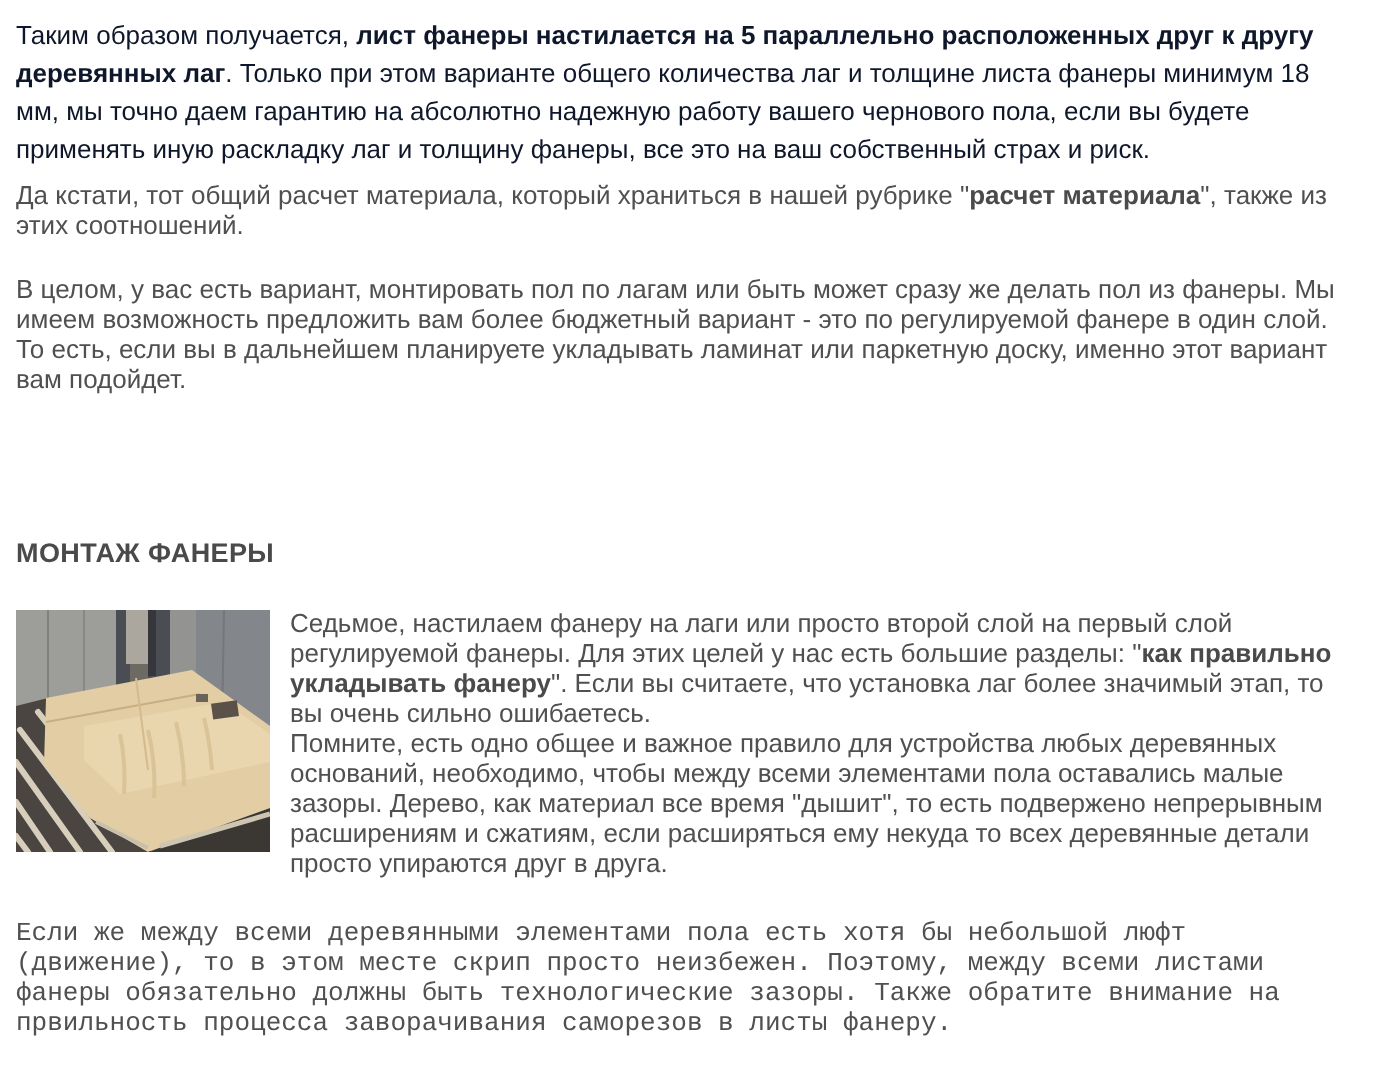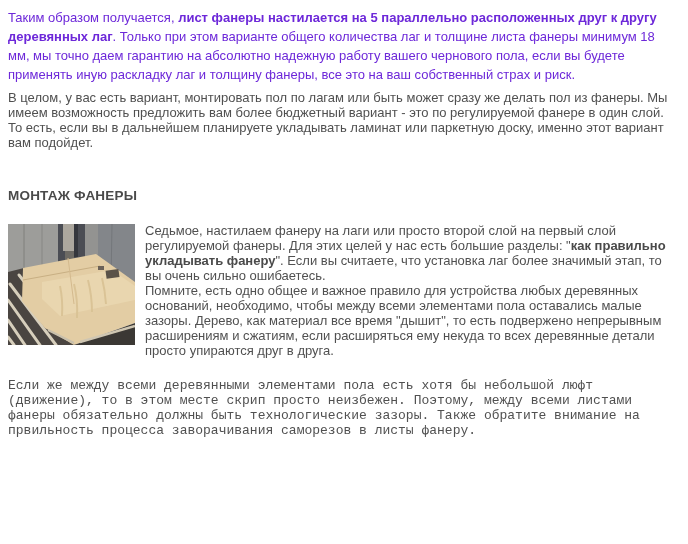--- a/index.html
+++ b/index.html
@@ -4,31 +4,31 @@
 <style>
   html, body { margin: 0; padding: 0; background: #ffffff; }
   body {
     width: 688px; height: 544px; overflow: hidden;
     font-family: "Liberation Sans", "DejaVu Sans", sans-serif;
     -webkit-font-smoothing: antialiased;
   }
   .page { padding: 8px 10px 0 8px; font-size: 13px; line-height: 15px; color: #505050; }
   .page p { margin: 0; }
 
-  .lead { color: #6d28d9; line-height: 19px; margin: 0 0 6px 0 !important; }
+  .lead { color: #0f172a; line-height: 19px; margin: 0 0 6px 0 !important; }
   .lead b { font-weight: bold; }
 
   .p-calc { margin: 0 0 17px 0 !important; }
   .p-calc b, .p-lay b { color: #4a4a4a; }
 
   .p-options { margin: 0 0 0 0 !important; }
 
   h2.section {
     font-size: 13.5px; line-height: 15px; font-weight: bold;
-    color: #4a4a4a; margin: 38px 0 20px 0; letter-spacing: 0.2px;
+    color: #4a4a4a; margin: 72px 0 20px 0; letter-spacing: 0.2px;
   }
 
   .photo {
     float: left; width: 127px; height: 121px;
     margin: 1px 10px 8px 0; display: block;
   }
   .photo svg { display: block; width: 127px; height: 121px; }
 
   .p-lay { margin: 0 0 0 0 !important; }
 
@@ -39,20 +39,21 @@
 
   .clear { clear: both; }
 </style>
 </head>
 <body>
 
 <div class="page">
 
   <p class="lead"><span>Таким образом получается, </span><b>лист фанеры настилается на 5 параллельно расположенных друг к другу деревянных лаг</b><span>. Только при этом варианте общего количества лаг и толщине листа фанеры минимум 18 мм, мы точно даем гарантию на абсолютно надежную работу вашего чернового пола, если вы будете применять иную раскладку лаг и толщину фанеры, все это на ваш собственный страх и риск.</span></p>
 
+  <p class="p-calc"><span>Да кстати, тот общий расчет материала, который храниться в нашей рубрике "</span><b>расчет материала</b><span>", также из этих соотношений.</span></p>
 
   <p class="p-options">В целом, у вас есть вариант, монтировать пол по лагам или быть может сразу же делать пол из фанеры. Мы имеем возможность предложить вам более бюджетный вариант - это по регулируемой фанере в один слой. То есть, если вы в дальнейшем планируете укладывать ламинат или паркетную доску, именно этот вариант вам подойдет.</p>
 
   <h2 class="section">МОНТАЖ ФАНЕРЫ</h2>
 
   <span class="photo">
     <svg viewBox="0 0 127 121" preserveAspectRatio="none">
 
       <rect x="0" y="0" width="127" height="60" fill="#939391"></rect>
       <rect x="0" y="0" width="52" height="52" fill="#9d9d9a"></rect>

